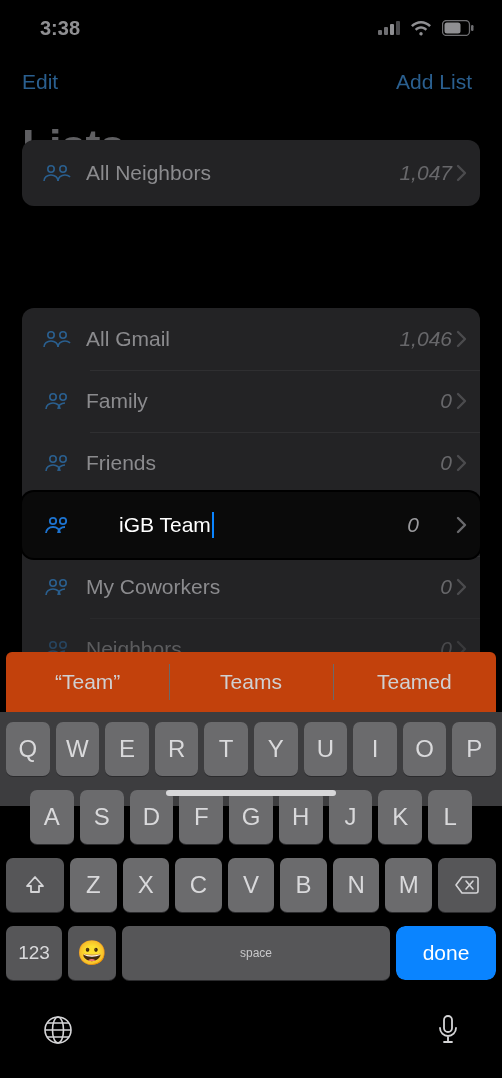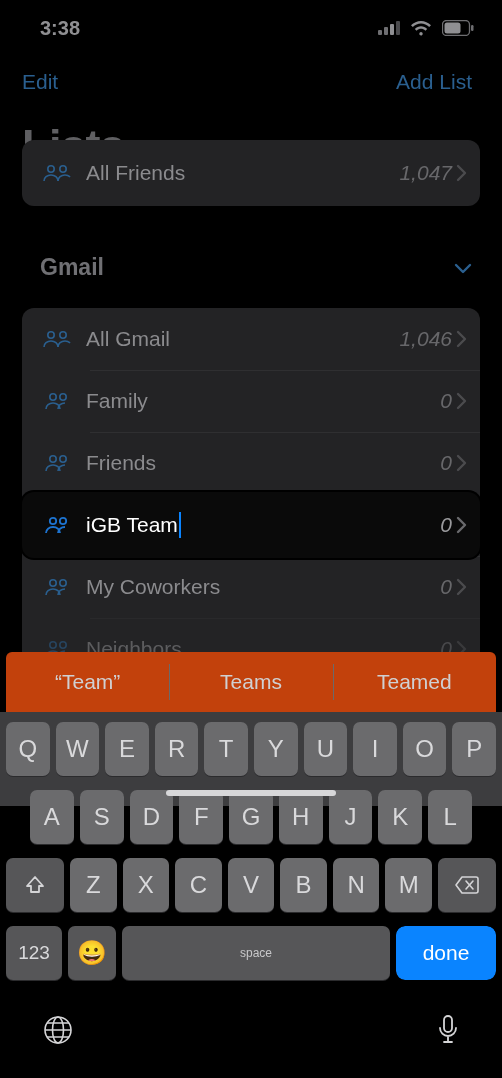--- a/index.html
+++ b/index.html
@@ -32,21 +32,21 @@
   .section-header .chev { color: #2a5f8f; }
 
   
   .listcard { position: absolute; top: 308px; left: 22px; right: 22px; border-radius: 12px; background: #232325; overflow: hidden; }
   .row { height: 62px; display: flex; align-items: center; padding: 0 12px 0 14px; position: relative; }
   .row + .row::before { content: ""; position: absolute; top: 0; left: 68px; right: 0; height: 1px; background: #2f2f31; }
   .row .row-label { color: #8b8b8e; }
   .row .row-count { color: #67676a; }
 
   
-  .editing-row { position: absolute; top: 492px; left: 22px; right: 22px; height: 66px; border-radius: 12px; background: #0a0a0a; display: flex; align-items: center; padding: 0 12px 0 14px; box-shadow: 0 0 0 2px #000; }
+  .editing-row { position: absolute; top: 492px; left: 22px; right: 22px; height: 66px; border-radius: 12px; background: #0a0a0a; display: flex; align-items: center; padding: 0 12px 0 14px; box-shadow: 0 0 0 2px #000; gap: 33px; }
   .editing-row .row-label { color: #ffffff; font-size: 21px; display: flex; align-items: center; }
   .editing-row .row-count { color: #9a9a9d; }
   .editing-row .chevron { color: #6a6a6d; }
   .caret { display: inline-block; width: 2px; height: 26px; background: #0a84ff; margin-left: 1px; vertical-align: middle; }
   .editing-row .icon-group { color: #1d73d0; }
 
   
   .predict { position: absolute; top: 652px; left: 6px; right: 6px; height: 60px; display: flex; background: #c2410c; border-radius: 6px 6px 0 0; }
   .predict .opt { flex: 1; display: flex; align-items: center; justify-content: center; color: #d0d0d2; font-size: 21px; position: relative; }
   .predict .opt + .opt::before { content:""; position:absolute; left:0; top:12px; bottom:12px; width:1px; background:#6a6a6c; }
@@ -103,37 +103,29 @@
 
   <div class="topcard">
     <span class="icon-group">
       <svg width="34" height="20" viewBox="0 0 34 20" fill="none" stroke="#2a5f8f" stroke-width="1.6">
           <circle cx="10" cy="6" r="3.2"></circle>
           <circle cx="22" cy="6" r="3.2"></circle>
           <path d="M3 18c0-3.5 3.1-6 7-6s7 2.5 7 6"></path>
           <path d="M17 18c0-3.5 3.1-6 7-6 2 0 3.8.7 5.1 1.8"></path>
         </svg>
     </span>
-    <span class="row-label">All Friends</span>
+    <span class="row-label">All Neighbors</span>
     <span class="row-count">1,047</span>
     <span class="chevron">
       <svg width="12" height="18" viewBox="0 0 12 18">
           <path d="M2 2l7 7-7 7" fill="none" stroke="#4b4b4e" stroke-width="2.4" stroke-linecap="round" stroke-linejoin="round"></path>
         </svg>
     </span>
   </div>
 
-  <div class="section-header">
-    <span>Gmail</span>
-    <span class="chev">
-      <svg width="18" height="12" viewBox="0 0 18 12">
-          <path d="M2 3l7 7 7-7" fill="none" stroke="#2a5f8f" stroke-width="2.4" stroke-linecap="round" stroke-linejoin="round"></path>
-        </svg>
-    </span>
-  </div>
 
   <div class="listcard">
     <div class="row">
       <span class="icon-group">
           <svg width="34" height="20" viewBox="0 0 34 20" fill="none" stroke="#2a5f8f" stroke-width="1.6">
             <circle cx="10" cy="6" r="3.2"></circle>
             <circle cx="22" cy="6" r="3.2"></circle>
             <path d="M3 18c0-3.5 3.1-6 7-6s7 2.5 7 6"></path>
             <path d="M17 18c0-3.5 3.1-6 7-6 2 0 3.8.7 5.1 1.8"></path>
           </svg>

